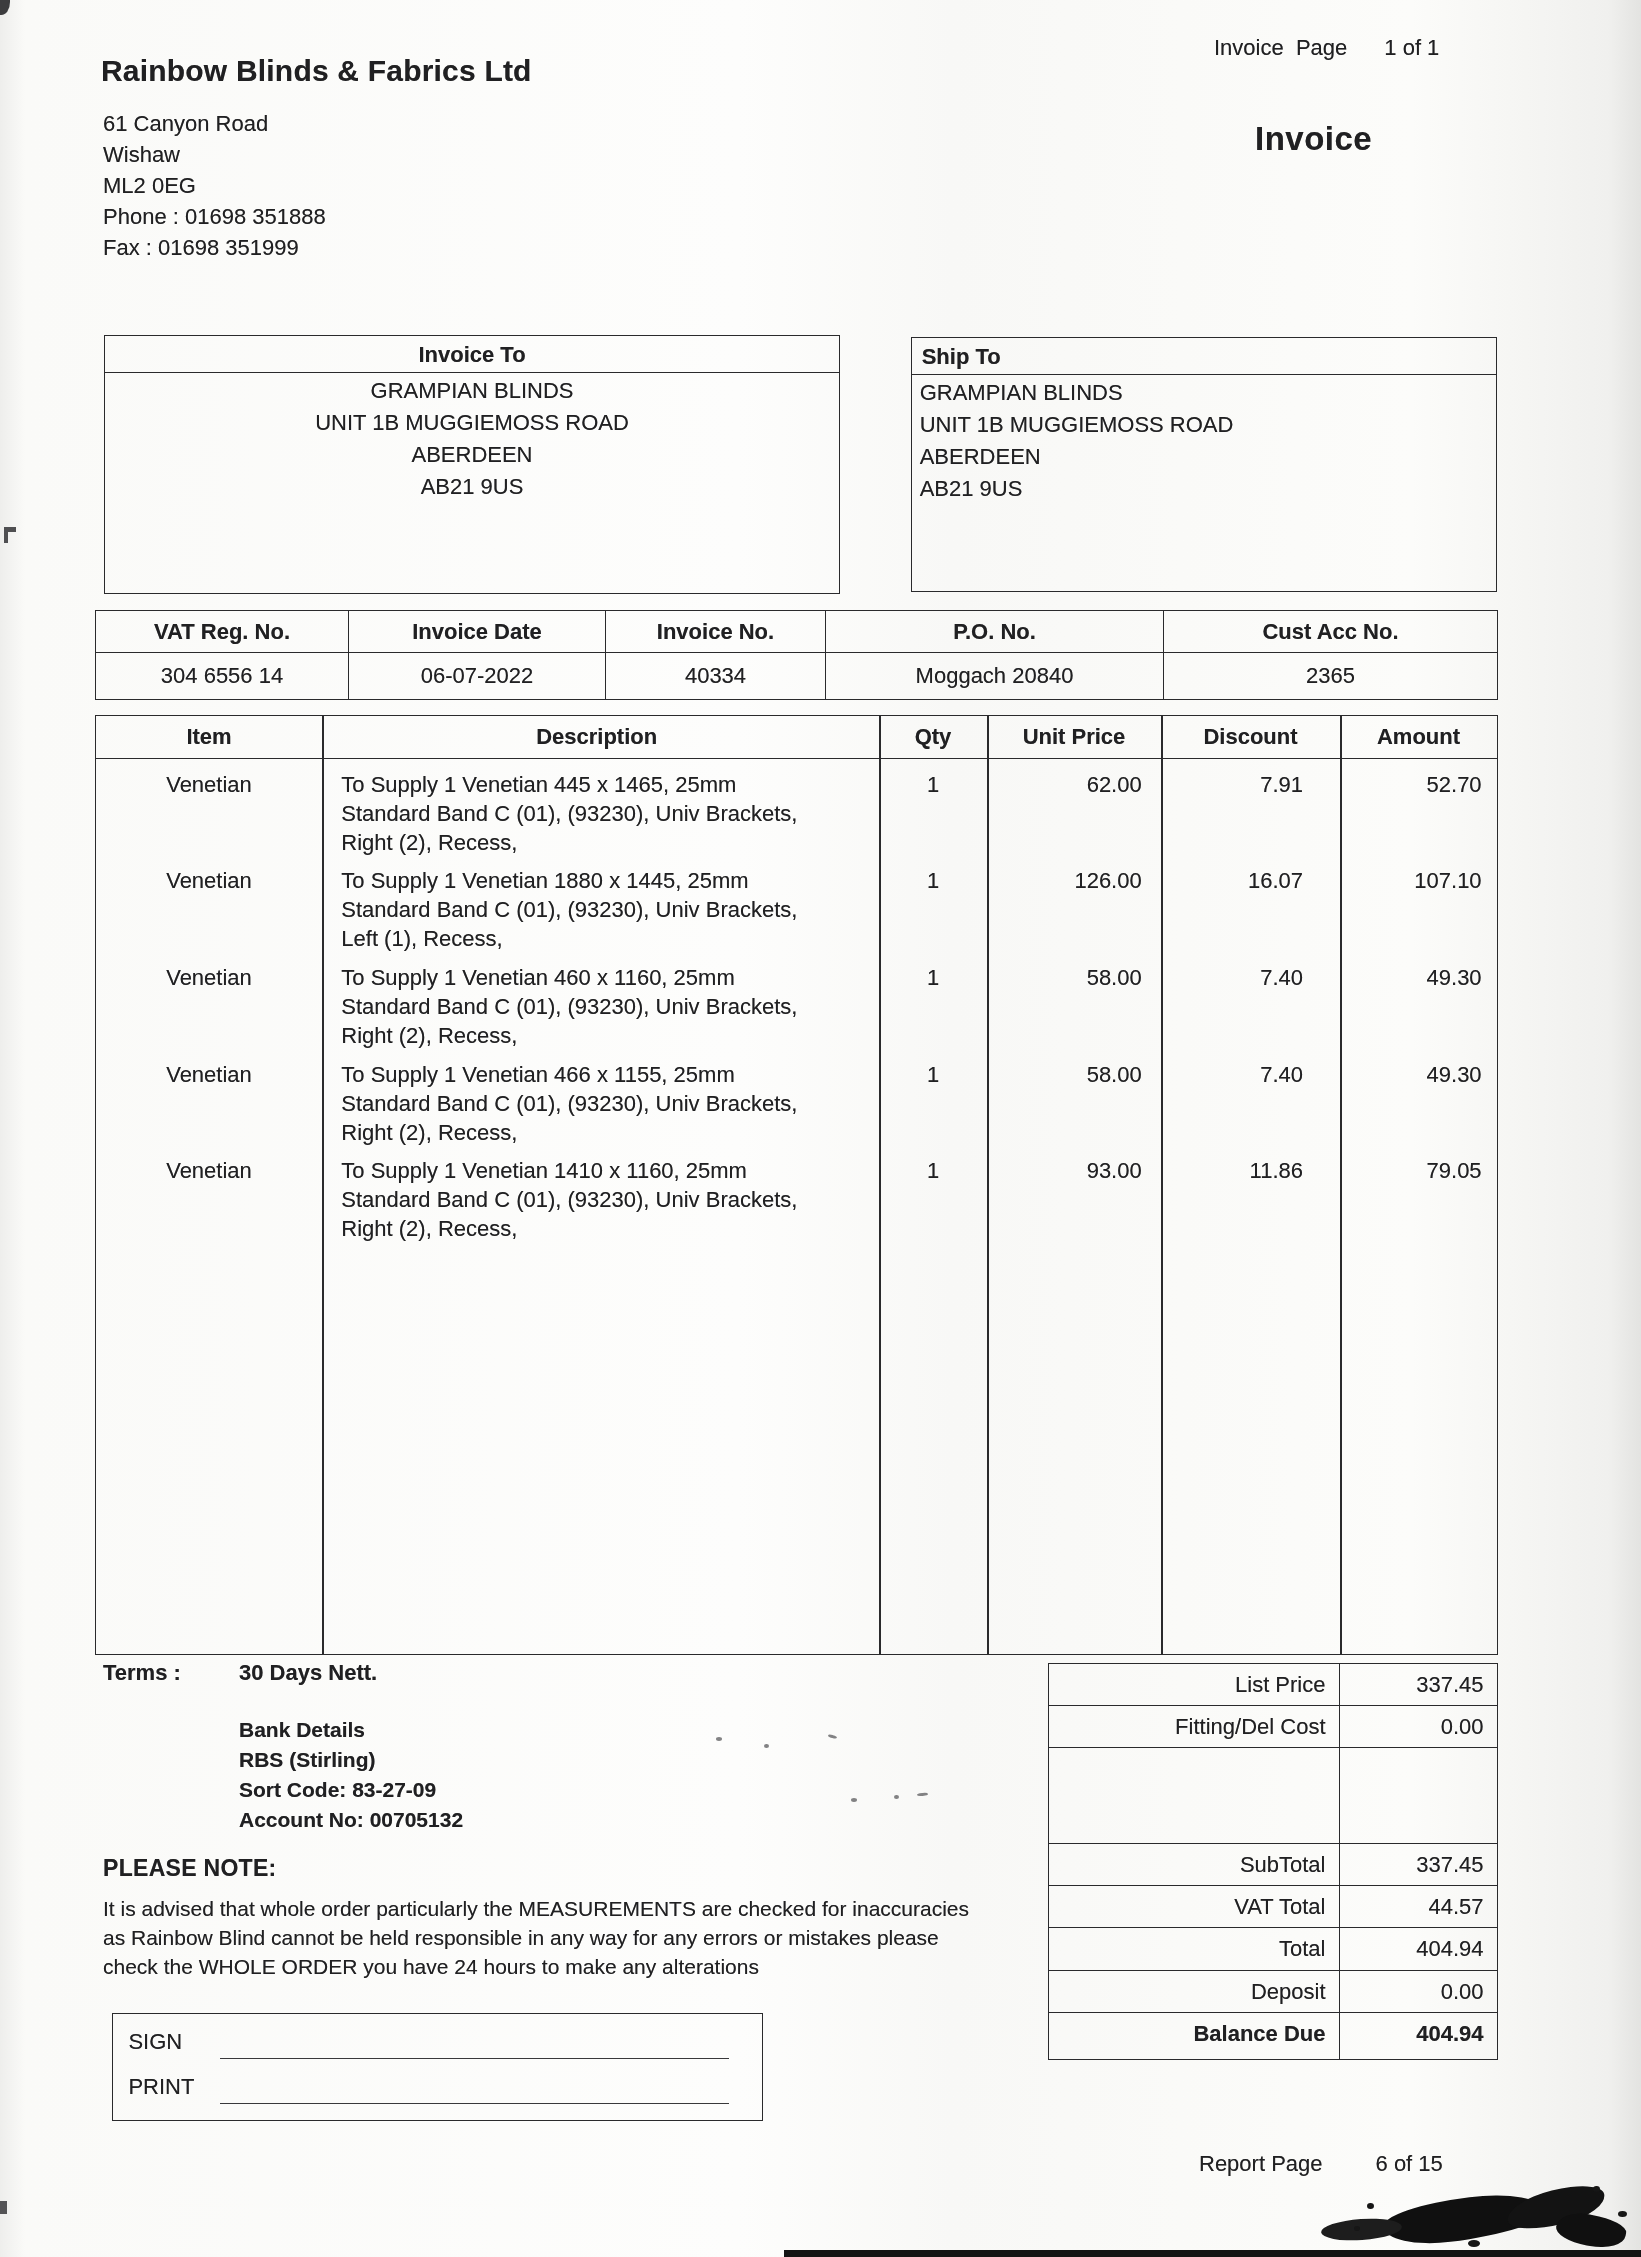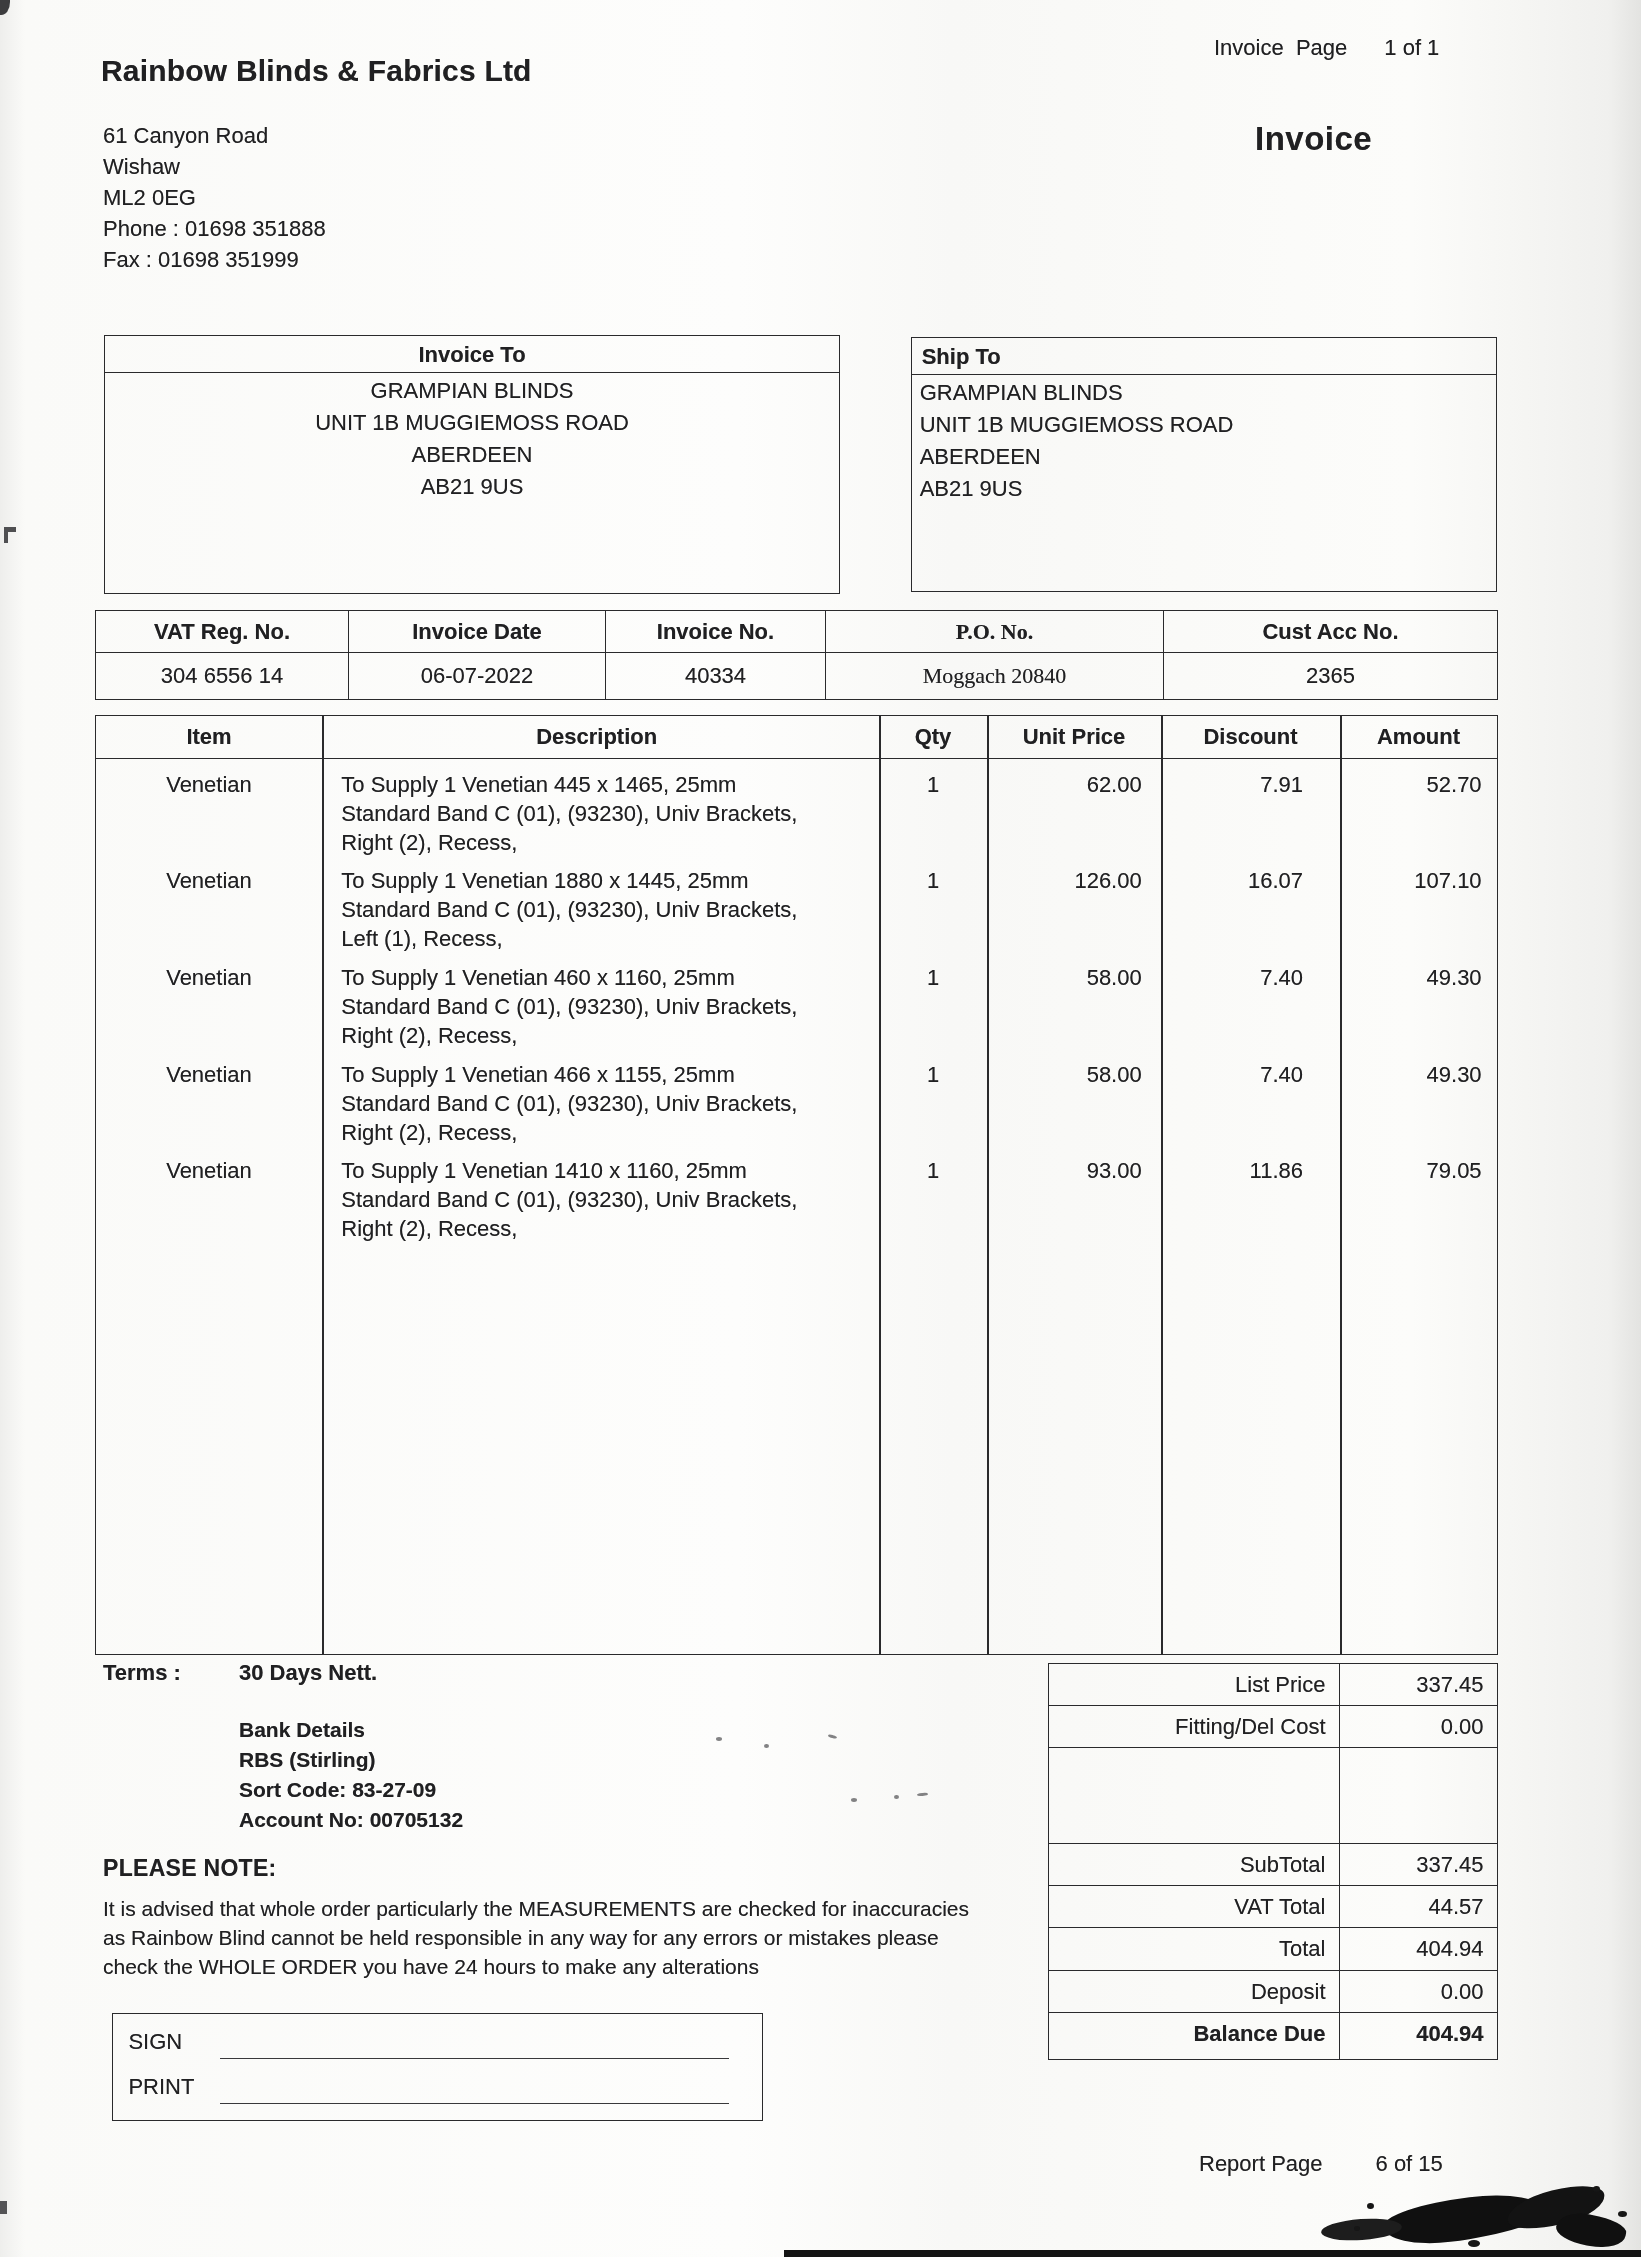--- a/index.html
+++ b/index.html
@@ -6,39 +6,39 @@
   body{width:1641px;height:2257px;background:#cfcfcf;font-family:"Liberation Sans","DejaVu Sans",sans-serif;}
   .page{position:relative;width:1641px;height:2257px;overflow:hidden;color:#202022;
         background:linear-gradient(90deg,#eeeeec 0px,#fafaf8 25px,#fdfdfc 45%,#f8f8f6 58%,#fcfcfa 86%,#f0f0ee 98%,#e3e3e1 100%);
         text-shadow:0 0 0.6px rgba(35,35,35,.45);}
   .page *{box-sizing:border-box;}
   .abs{position:absolute;}
 
   
   .page-ind{left:1214px;top:35px;display:flex;gap:37px;font-size:22px;}
   .company-name{left:101px;top:54px;font-size:30px;font-weight:bold;letter-spacing:0.2px;}
-  .company-addr{left:103px;top:120px;font-size:22px;line-height:31px;}
+  .company-addr{left:103px;top:108px;font-size:22px;line-height:31px;}
   .invoice-title{left:1255px;top:120px;font-size:33px;font-weight:bold;letter-spacing:0.5px;text-align:center;}
 
   
   .addr-box{border:1.9px solid #2a2a2c;}
   .box-label{font-weight:bold;font-size:22px;padding:5.8px 9.7px 3.9px 9.7px;border-bottom:1.9px solid #2a2a2c;}
   .box-lines{padding:1.9px 7.7px;font-size:22px;line-height:32px;}
   .invoice-to{left:104px;top:335px;width:736px;height:259px;text-align:center;}
   .ship-to{left:911px;top:337px;width:586px;height:255px;}
 
   
   .meta-table{left:95px;top:610px;width:1403px;border:1.9px solid #2a2a2c;font-size:22px;background:transparent;}
   .meta-row{display:flex;}
   .meta-row.head{font-weight:bold;border-bottom:1.9px solid #2a2a2c;}
   .meta-cell{display:flex;align-items:center;justify-content:center;border-right:1.9px solid #2a2a2c;}
   .meta-cell:last-child{border-right:none;flex:1;}
   .meta-row.head .meta-cell{height:41px;}
   .meta-row.vals .meta-cell{height:46px;}
-  .mc0{width:253px;}.mc1{width:257px;}.mc2{width:220px;}.mc3{width:338px;font-family:Liberation Serif, serif;}
+  .mc0{width:253px;}.mc1{width:257px;}.mc2{width:220px;}.mc3{width:338px;}
 
   
   .items-table{left:95px;top:715px;width:1403px;height:940px;border:1.9px solid #2a2a2c;font-size:22px;}
   .vline{position:absolute;top:0;bottom:0;width:1.9px;background:#2a2a2c;}
   .items-header{display:flex;height:43px;border-bottom:1.9px solid #2a2a2c;font-weight:bold;align-items:center;}
   .items-header > div{text-align:center;}
   .items-body{padding-top:10.6px;}
   .item-row{display:flex;margin-bottom:9.7px;line-height:29px;}
   .ci{width:226px;text-align:center;}
   .cd{width:557px;padding-left:19.3px;padding-right:7.7px;white-space:pre-line;}

